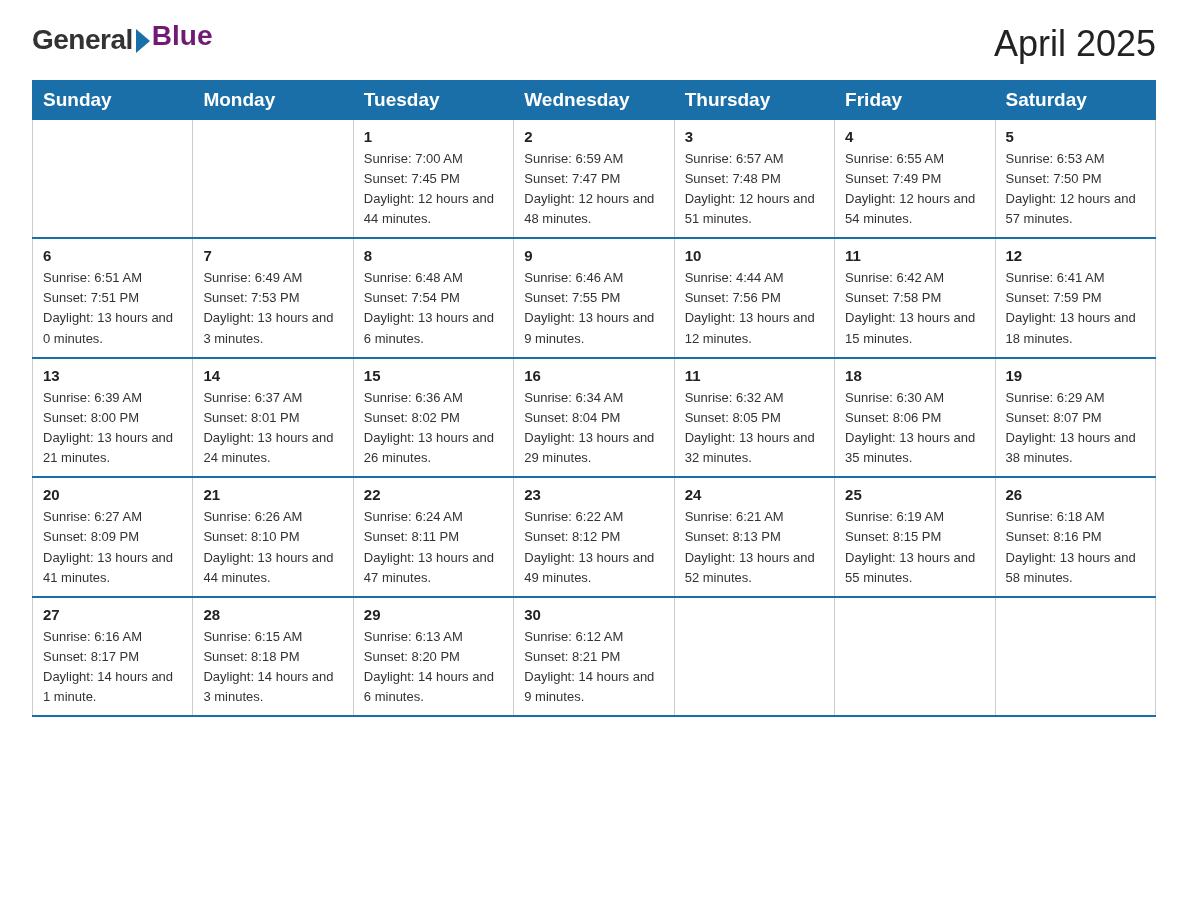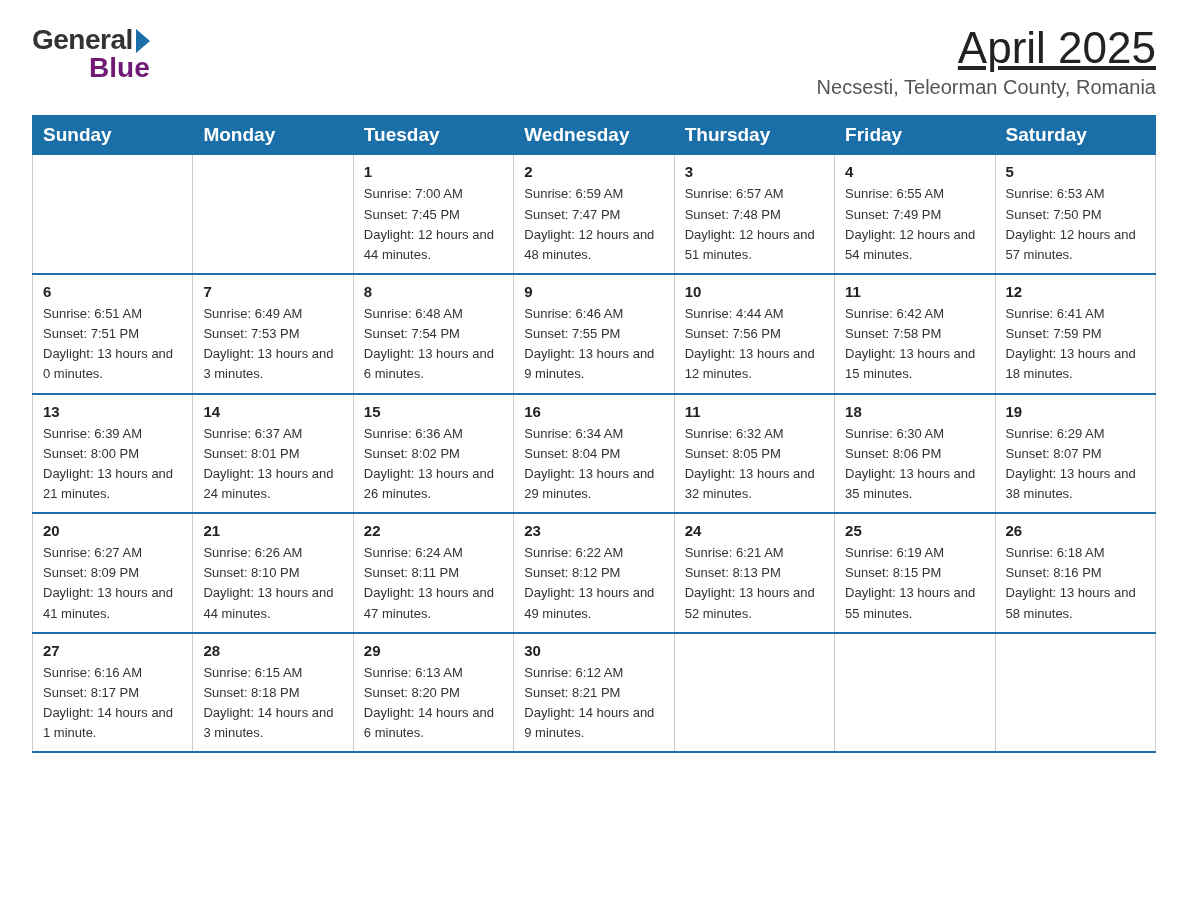--- a/index.html
+++ b/index.html
@@ -11,22 +11,22 @@
       min-height: 918px;
     }
     .header-area {
       display: flex;
       justify-content: space-between;
       align-items: flex-start;
       margin-bottom: 16px;
     }
     .logo {
       display: flex;
-      flex-direction: column;
-      align-items: flex-end;
+      flex-direction: row;
+      align-items: flex-start;
     }
     .logo-top {
       display: flex;
       align-items: center;
     }
     .logo-general {
       font-size: 28px;
       font-weight: bold;
       color: #333;
       letter-spacing: -0.5px;
@@ -44,25 +44,24 @@
       font-size: 28px;
       font-weight: bold;
       color: #701a75;
       margin-top: -4px;
       padding-left: 2px;
     }
     .title-area {
       text-align: right;
     }
     .month-title {
-      font-size: 44px;
+      font-size: 36px;
       font-weight: normal;
       color: #222;
       line-height: 1.1;
-      text-decoration: underline;
     }
     .location-title {
       font-size: 20px;
       color: #555;
       margin-top: 4px;
     }
     table {
       width: 100%;
       border-collapse: collapse;
       table-layout: fixed;
@@ -108,21 +107,20 @@
 <div class="header-area">
   <div class="logo">
     <div class="logo-top">
       <span class="logo-general">General</span>
       <div class="logo-arrow"></div>
     </div>
     <span class="logo-blue">Blue</span>
   </div>
   <div class="title-area">
     <div class="month-title">April 2025</div>
-    <div class="location-title">Necsesti, Teleorman County, Romania</div>
   </div>
 </div>
 
 <table>
   <thead>
     <tr>
     <th>Sunday</th>
         <th>Monday</th>
         <th>Tuesday</th>
         <th>Wednesday</th>

